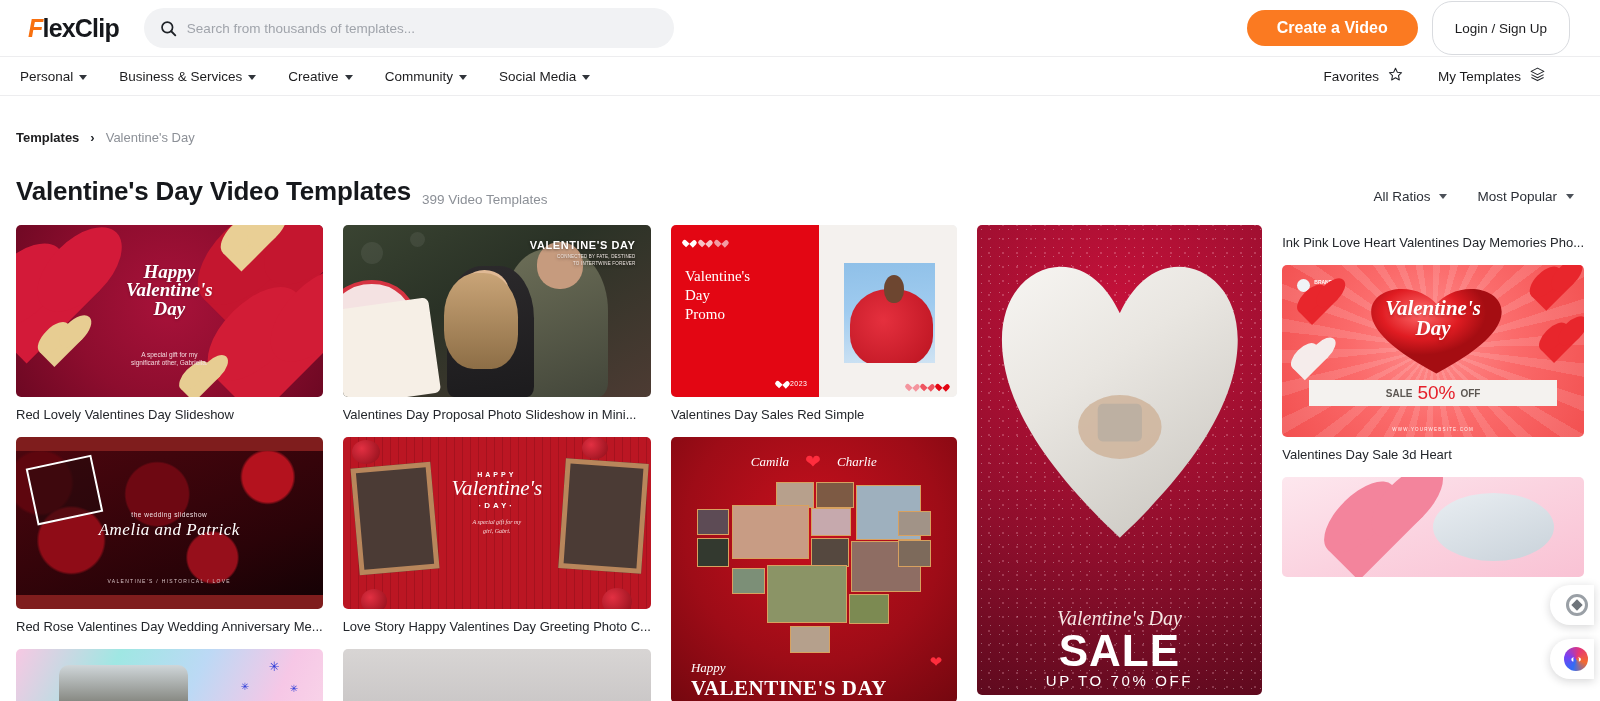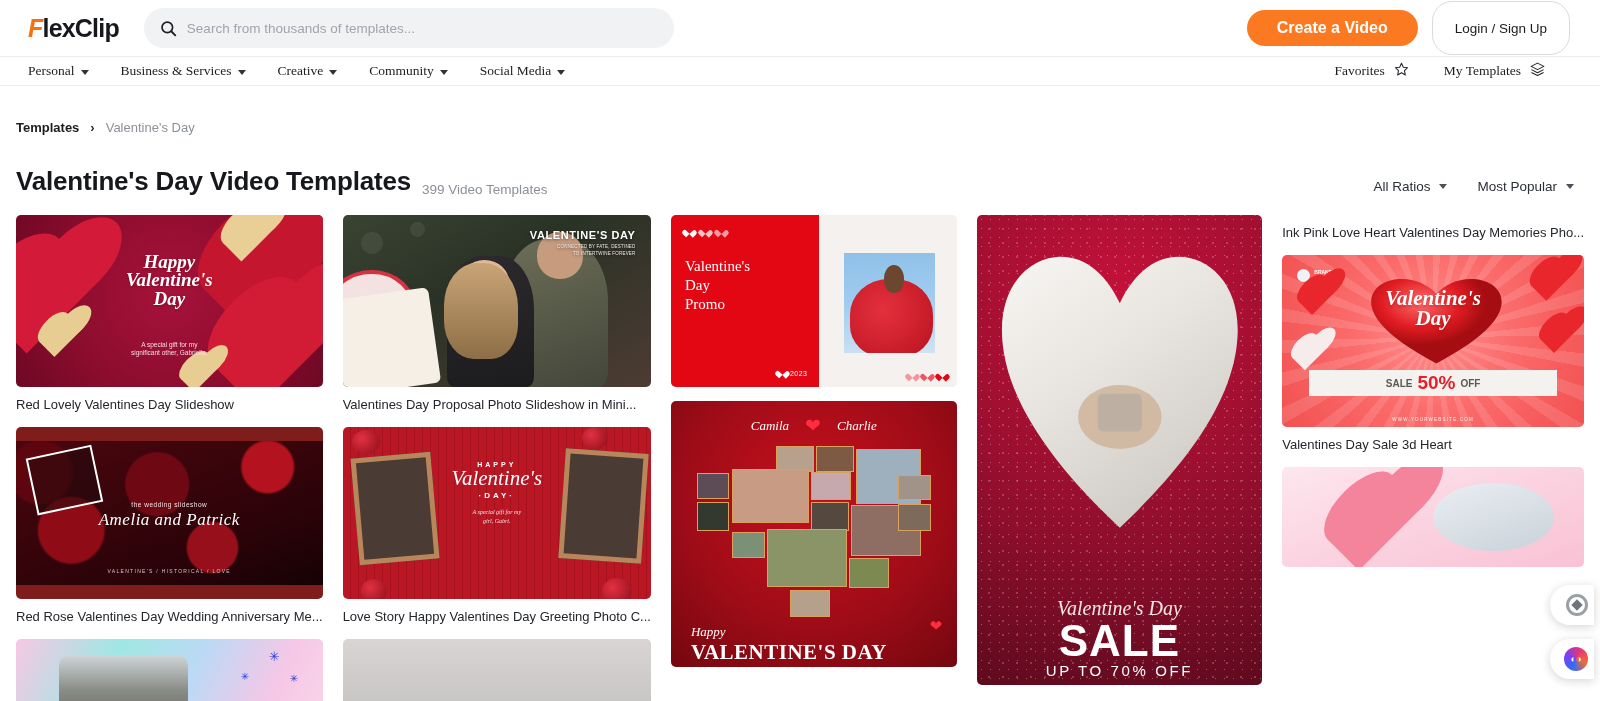--- a/index.html
+++ b/index.html
@@ -86,28 +86,27 @@
     border: 1px solid #d9dbdf;
     border-radius: 20px;
     height: 54px;
     padding: 0 22px;
     cursor: pointer;
     font-family: "Liberation Sans", sans-serif;
   }
 
   
   .navbar {
-    height: 30px;
+    height: 40px;
     border-top: 1px solid #ededef;
     border-bottom: 1px solid #ededef;
     display: flex;
     align-items: center;
-    padding: 0 18px 0 12px;
+    padding: 0 18px 0 4px;
     background: #fff;
-    font-family: Liberation Serif, serif;
   }
   .nav-left { display: flex; align-items: center; }
   .nav-item {
     font-size: 13.5px;
     color: #1c1c1e;
     padding: 0 16px;
     height: 46px;
     display: flex;
     align-items: center;
     gap: 6px;
@@ -354,21 +353,21 @@
   .t9 .rays { position:absolute; inset:0; background:
      repeating-conic-gradient(from 0deg at 50% 48%, rgba(255,255,255,.12) 0deg 5deg, rgba(255,255,255,0) 5deg 12deg); }
   .t9 .bigh { position:absolute; left:28%; top:12%; width:46%; height:52%; }
   .t9 .badge { position:absolute; left:5%; top:8%; display:flex; align-items:center; gap:4px; }
   .t9 .bdot { width:13px; height:13px; border-radius:50%; background:#f0f3f6; }
   .t9 .btxt { font-size:5px; font-weight:700; color:#fff; line-height:1.25; }
   .t9 .vscript { position:absolute; left:0; right:0; top:20%; text-align:center;
      font-family:"Liberation Serif",serif; font-style:italic; font-weight:700; color:#fff; font-size:21px; line-height:.95;
      text-shadow:0 2px 3px rgba(140,10,10,.4);}
   .t9 .ribbon2 { position:absolute; left:9%; right:9%; bottom:18%; height:26px; background:#f4f2ef; display:flex; align-items:center; justify-content:center; gap:5px;}
-  .t9 .sale50 { font-weight:700; color:#e5202b;text-align:center; }
+  .t9 .sale50 { font-weight:400; color:#e5202b;text-align:center; }
   .t9 .web { position:absolute; left:0; right:0; bottom:5px; text-align:center; font-size:4.5px; letter-spacing:1.2px; color:#fff4f4;}
 
   
   .t10 { background: linear-gradient(115deg,#f7c8e3 0%,#9fe7e3 30%,#bcd9f5 55%,#f6c7e6 80%,#f9d7e9 100%); }
   .t10 .inner { position:absolute; left:14%; top:16%; width:42%; height:78%;
      border-radius:10px; background: linear-gradient(180deg,#cfd6d9 0%,#8a8c86 45%,#5d5c58 100%); }
   .t10 .star { position:absolute; color:#2a3ad8; font-size:13px; }
 
   
   .t11 { background: linear-gradient(180deg,#d8d5d4 0%,#c9c6c6 60%,#bdbaba 100%); }
@@ -633,20 +632,21 @@
                   <div class="ph-h"></div>
                 </div>
               <div class="hearts-b">
                 <span class="heart-ico" style="color:#f4959e"></span>
                 <span class="heart-ico" style="color:#ef5560"></span>
                 <span class="heart-ico" style="color:#e30613"></span>
               </div>
             </div>
           </div>
         </div>
+        <div class="card-title">Valentines Day Sales Red Simple</div>
       </div>
 
       <div class="card">
         <div class="thumb t8" style="height:266px">
           <div class="art">
             <div style="position:absolute;left:0;right:0;top:5%;display:flex;align-items:center;justify-content:center;gap:16px;">
               <span class="nm">Camila</span>
               <span style="color:#ff2d3d;font-size:19px;">❤</span>
               <span class="nm">Charlie</span>
             </div>

